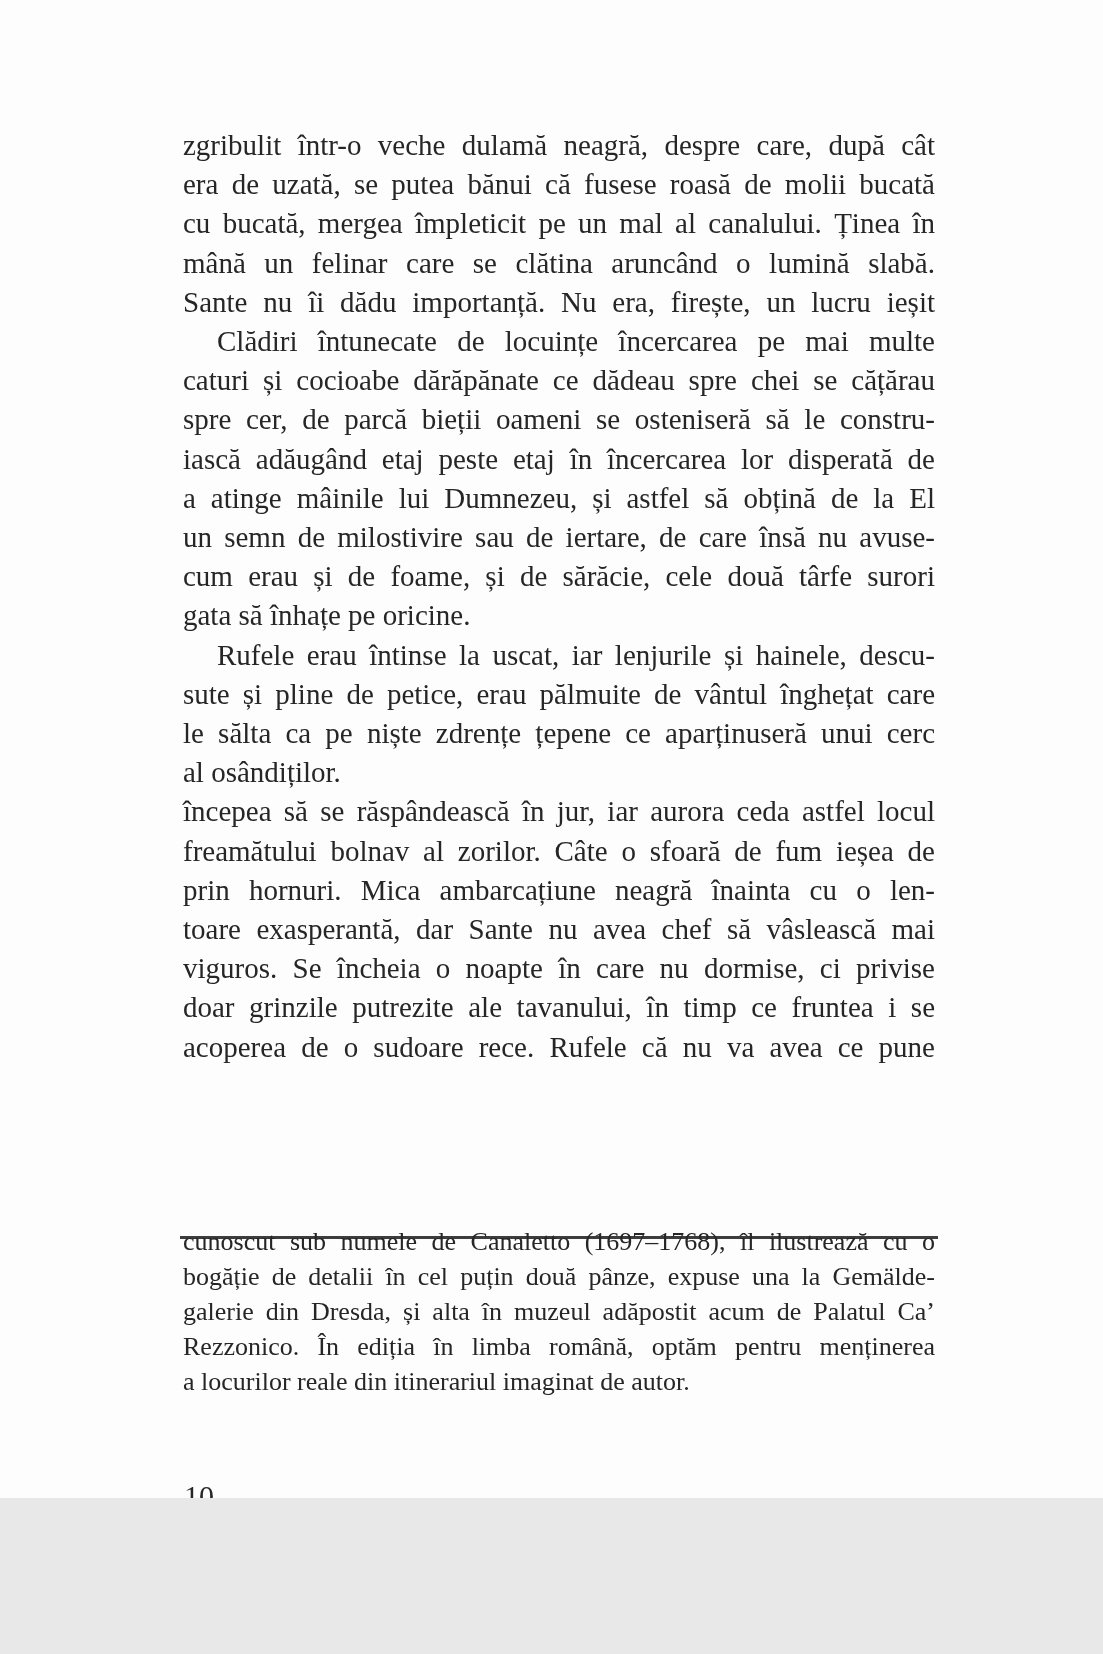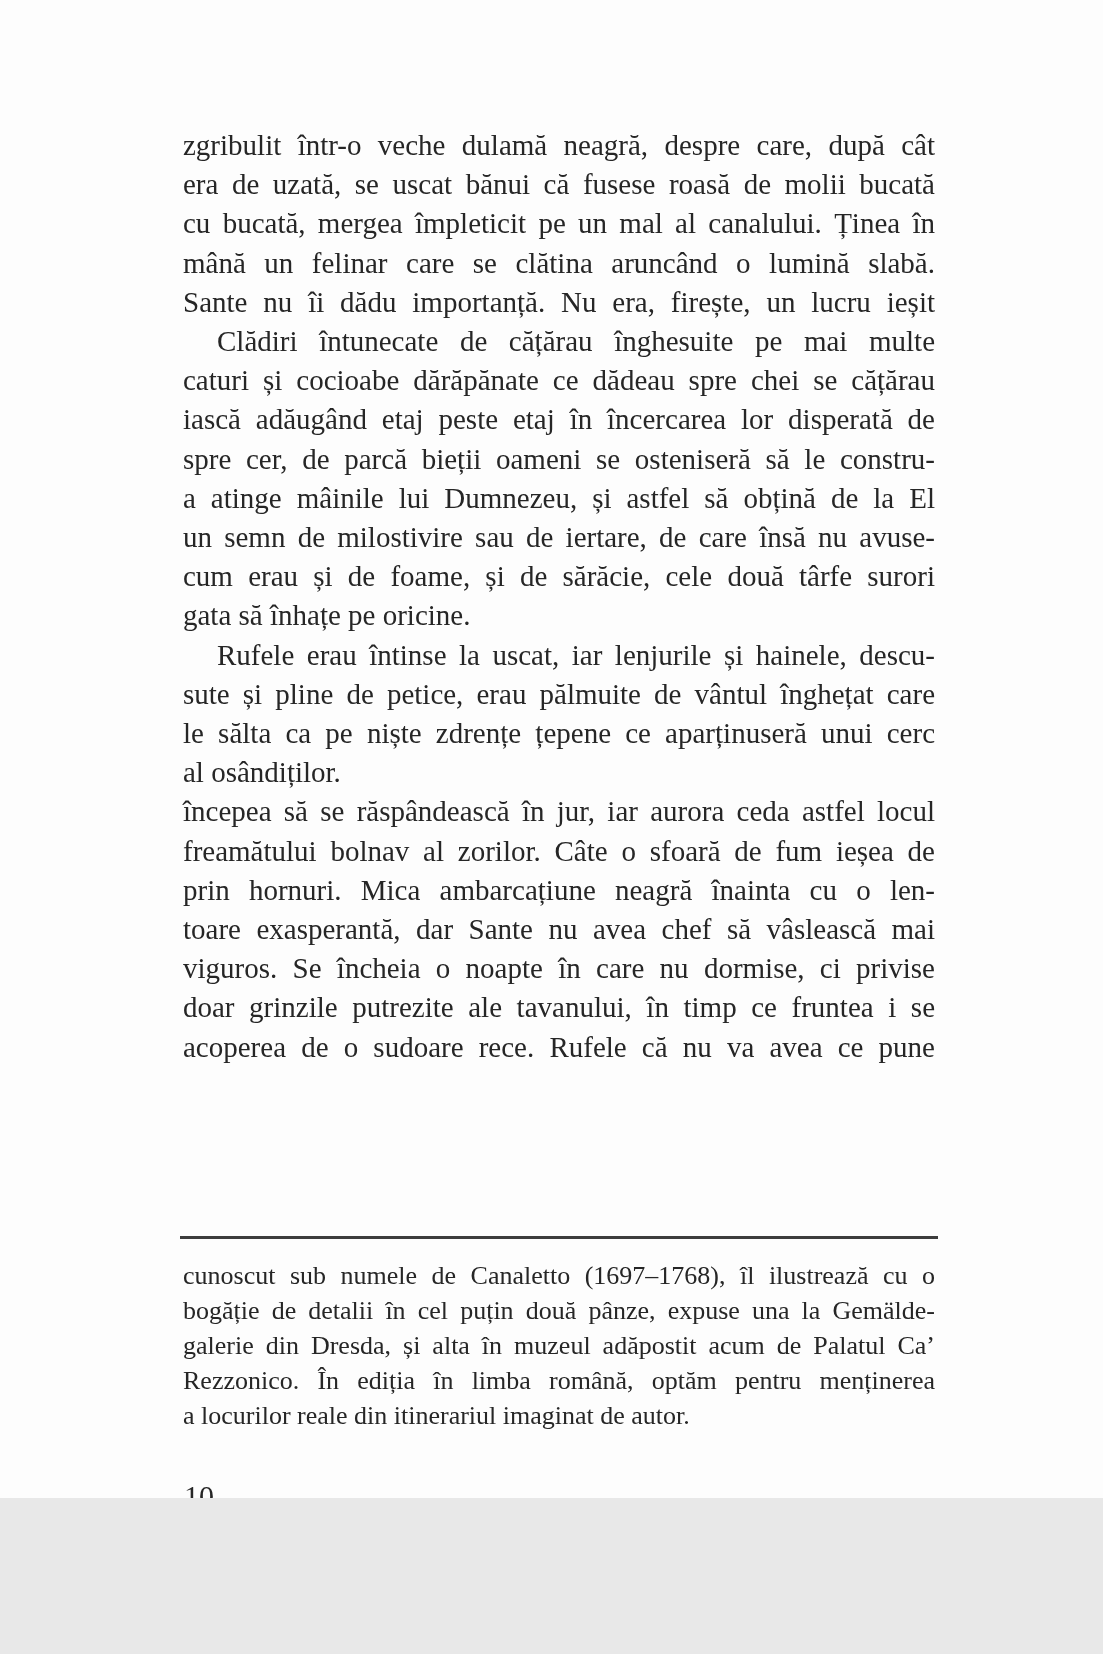--- a/index.html
+++ b/index.html
@@ -42,48 +42,48 @@
     top: 1236px;
     width: 758px;
     height: 3px;
     margin: 0;
     border: none;
     background: #3d3d3d;
   }
   .footnote-text {
     position: absolute;
     left: 183px;
-    top: 1258px;
+    top: 1224px;
     width: 752px;
     font-size: 26px;
     line-height: 35px;
   }
   .page-number {
     position: absolute;
     left: 184px;
     top: 1478px;
     font-size: 30px;
     line-height: 36px;
     text-align: center;
   }
 </style>
 </head>
 <body>
 
 <div class="page">
   <main class="body-text">
       <div class="line">zgribulit într-o veche dulamă neagră, despre care, după cât</div>
-      <div class="line">era de uzată, se uscat bănui că fusese roasă de molii bucată</div>
+      <div class="line">era de uzată, se putea bănui că fusese roasă de molii bucată</div>
       <div class="line">cu bucată, mergea împleticit pe un mal al canalului. Ținea în</div>
       <div class="line">mână un felinar care se clătina aruncând o lumină slabă.</div>
       <div class="line">Sante nu îi dădu importanță. Nu era, firește, un lucru ieșit</div>
-      <div class="line indent">Clădiri întunecate de cățărau înghesuite pe mai multe</div>
+      <div class="line indent">Clădiri întunecate de locuințe încercarea pe mai multe</div>
       <div class="line">caturi și cocioabe dărăpănate ce dădeau spre chei se cățărau</div>
+      <div class="line">spre cer, de parcă bieții oameni se osteniseră să le constru-</div>
       <div class="line">iască adăugând etaj peste etaj în încercarea lor disperată de</div>
-      <div class="line">spre cer, de parcă bieții oameni se osteniseră să le constru-</div>
       <div class="line">a atinge mâinile lui Dumnezeu, și astfel să obțină de la El</div>
       <div class="line">un semn de milostivire sau de iertare, de care însă nu avuse-</div>
       <div class="line">cum erau și de foame, și de sărăcie, cele două târfe surori</div>
       <div class="line para-end">gata să înhațe pe oricine.</div>
       <div class="line indent">Rufele erau întinse la uscat, iar lenjurile și hainele, descu-</div>
       <div class="line">sute și pline de petice, erau pălmuite de vântul înghețat care</div>
       <div class="line">le sălta ca pe niște zdrențe țepene ce aparținuseră unui cerc</div>
       <div class="line para-end">al osândiților.</div>
       <div class="line">începea să se răspândească în jur, iar aurora ceda astfel locul</div>
       <div class="line">freamătului bolnav al zorilor. Câte o sfoară de fum ieșea de</div>

